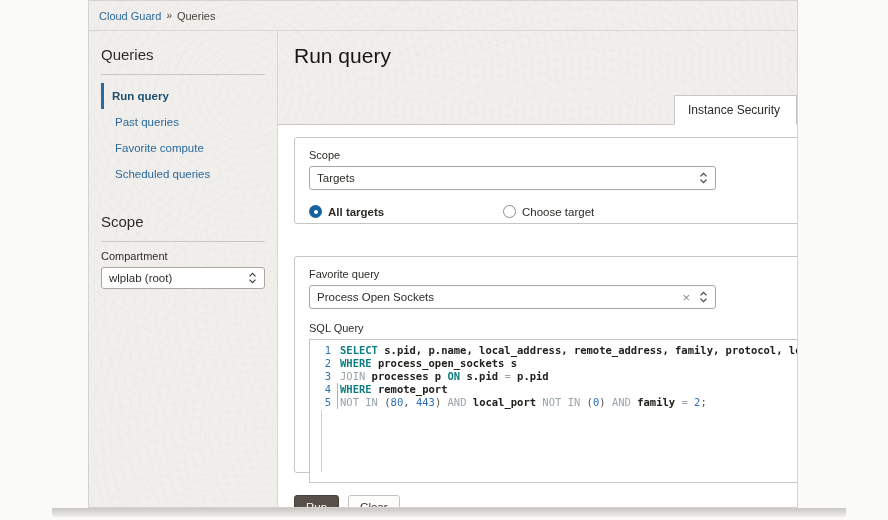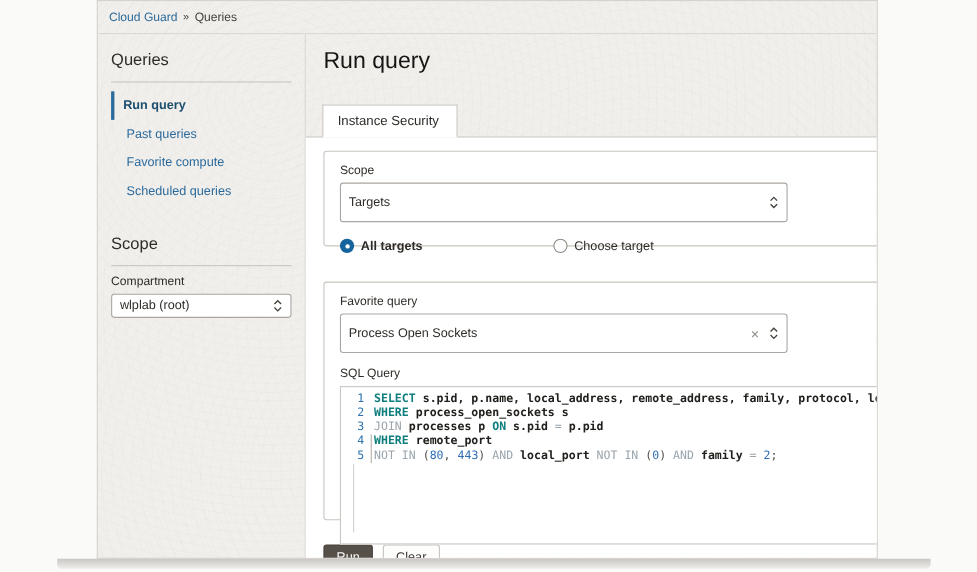--- a/index.html
+++ b/index.html
@@ -48,33 +48,33 @@
   }
   .select .val { overflow:hidden; white-space:nowrap; }
   .sel-icons { display:flex; align-items:center; gap:9px; }
 
   
   .main { flex:1; display:flex; flex-direction:column; min-width:0; }
   .main-header { padding:13px 16px 0 16px; }
   .page-title { font-size:21px; font-weight:400; color:#171614; margin-bottom:11px; }
   .page-subtitle { font-size:11.5px; color:#413d38; }
 
-  .tabstrip { margin-top:16px; padding-left:15px; position:relative; z-index:2; margin-bottom:-1px; }
+  .tabstrip { margin-top:16px; padding-left:15px; position:relative; z-index:2; margin-bottom:-1px;text-align:right; }
   .tab {
     display:inline-block; background:#fff; border:1px solid #c9c5c0; border-bottom:1px solid #fff;
     padding:7px 16px 7px 13px; font-size:12px; color:#2f2c28; cursor:pointer;
   }
 
   .panel { flex:1; background:#fff; border-top:1px solid #c9c5c0; padding:12px 0 0 16px; position:relative; }
 
   .fieldbox { border:1px solid #c9c5c0; border-radius:3px; padding:11px 0 13px 14px; margin-right:-6px; }
   .box-scope { height:87px; }
   .box-fav { margin-top:32px; height:217px; }
 
-  .w-ctrl { width:407px; height:36px; margin-top:2px; }
+  .w-ctrl { width:407px; height:24px; margin-top:2px; }
   .radio-row { display:flex; align-items:flex-end; margin-top:15px; }
   .radio-opt { display:flex; align-items:center; gap:6px; cursor:pointer; }
   .radio-opt.first { width:194px; }
   .radio-dot { width:13px; height:13px; border-radius:50%; position:relative; flex:0 0 13px; }
   .radio-dot.on { background:#15639c; }
   .radio-dot.on::after { content:''; position:absolute; left:4.5px; top:4.5px; width:4px; height:4px; background:#fff; border-radius:50%; }
   .radio-dot.off { background:#fff; border:1px solid #908b86; }
   .radio-label { font-size:11.5px; color:#2f2c28; }
   .radio-label.sel { font-weight:bold; }
 

